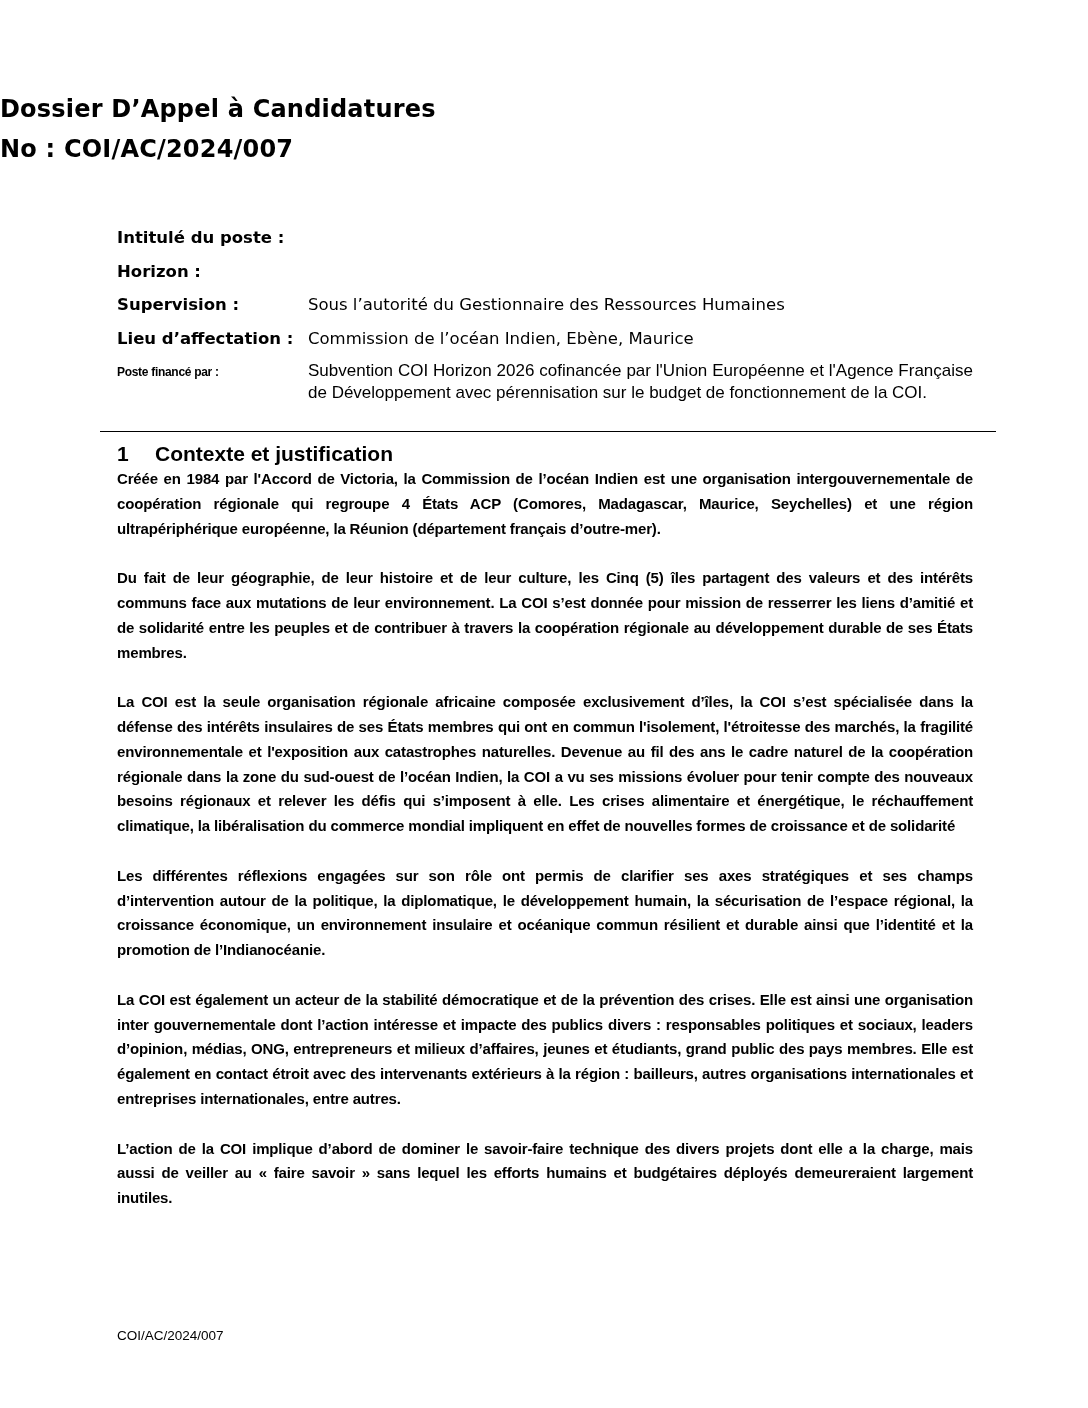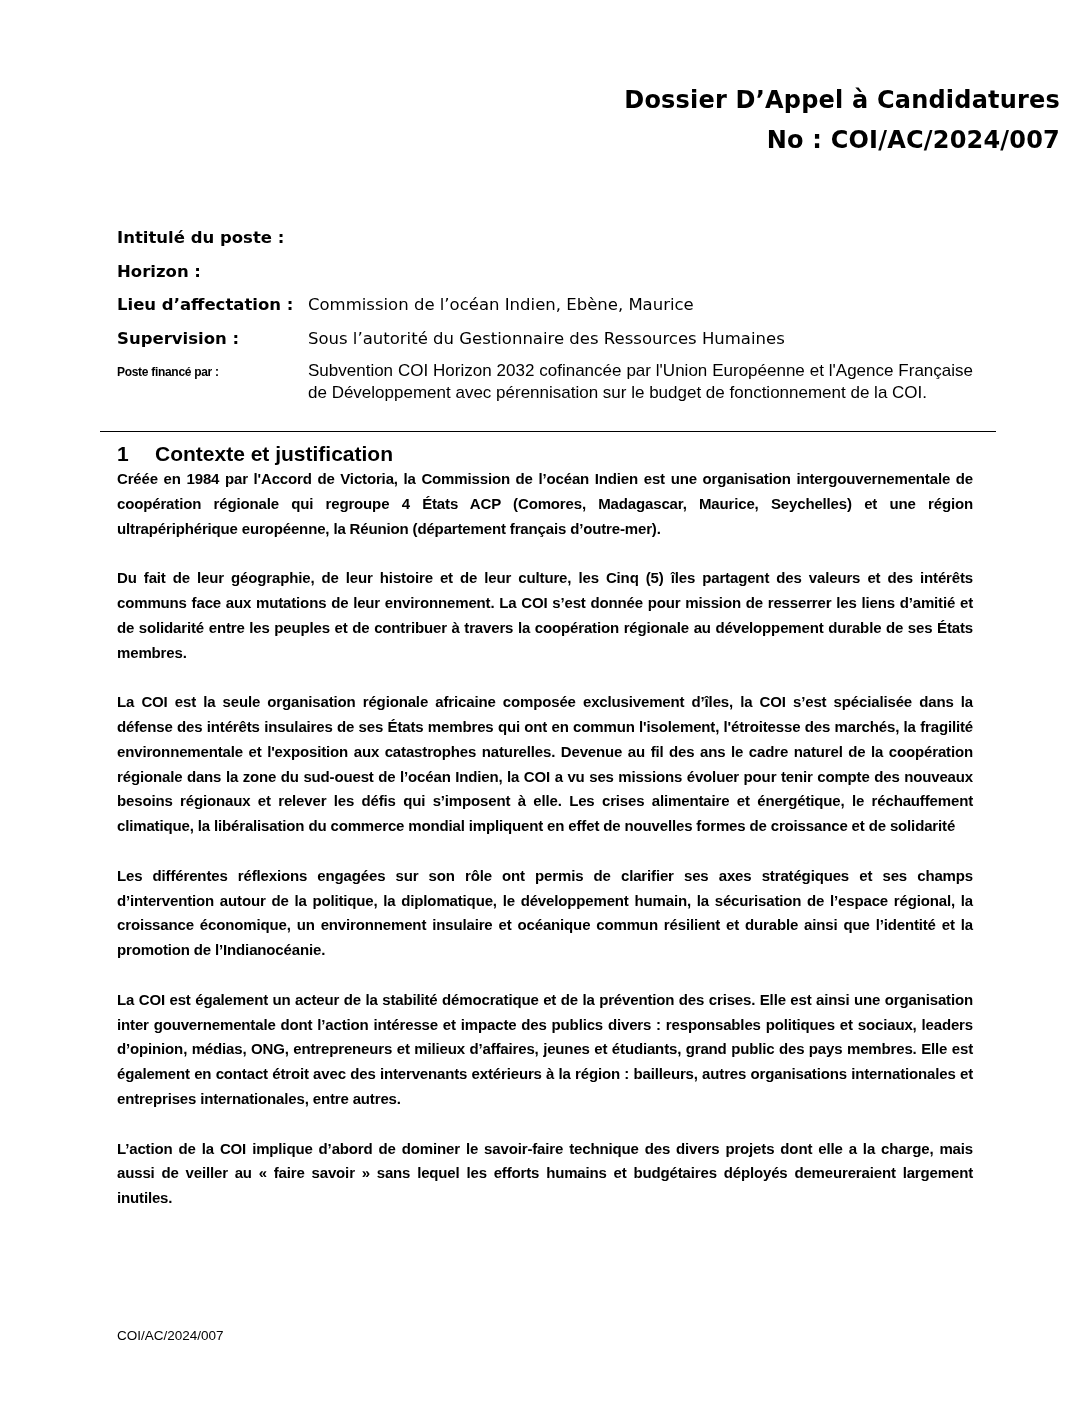--- a/index.html
+++ b/index.html
@@ -17,23 +17,23 @@
     }
     .page {
       position: absolute;
       left: 0; top: 0;
       width: 1088px;
       height: 1408px;
     }
     .title-block {
       position: absolute;
       left: 0;
-      top: 80px;
+      top: 89px;
       width: 1060px;
-      text-align: right;
+      text-align: left;
     }
     .title-line {
       font-weight: bold;
       font-size: 24px;
       line-height: 40px;
       letter-spacing: 0.2px;
     }
     .meta-table {
       position: absolute;
       left: 117px;
@@ -124,30 +124,30 @@
   </div>
 
   <div class="meta-table">
     <div class="meta-row">
       <div class="meta-label">Intitulé du poste :</div>
     </div>
     <div class="meta-row">
       <div class="meta-label">Horizon :</div>
     </div>
     <div class="meta-row">
+      <div class="meta-label">Supervision :</div>
+      <div class="meta-value">Sous l’autorité du Gestionnaire des Ressources Humaines</div>
+    </div>
+    <div class="meta-row">
       <div class="meta-label">Lieu d’affectation :</div>
       <div class="meta-value">Commission de l’océan Indien, Ebène, Maurice</div>
     </div>
-    <div class="meta-row">
-      <div class="meta-label">Supervision :</div>
-      <div class="meta-value">Sous l’autorité du Gestionnaire des Ressources Humaines</div>
-    </div>
     <div class="meta-row financed">
       <div class="meta-label">Poste financé par :</div>
-      <div class="meta-value">Subvention COI Horizon 2032 cofinancée par l'Union Européenne et l'Agence Française de Développement avec pérennisation sur le budget de fonctionnement de la COI.</div>
+      <div class="meta-value">Subvention COI Horizon 2026 cofinancée par l'Union Européenne et l'Agence Française de Développement avec pérennisation sur le budget de fonctionnement de la COI.</div>
     </div>
   </div>
 
   <div class="divider"></div>
 
   <div class="section-heading">
     <span class="num">1</span>
     <span>Contexte et justification</span>
   </div>
 

